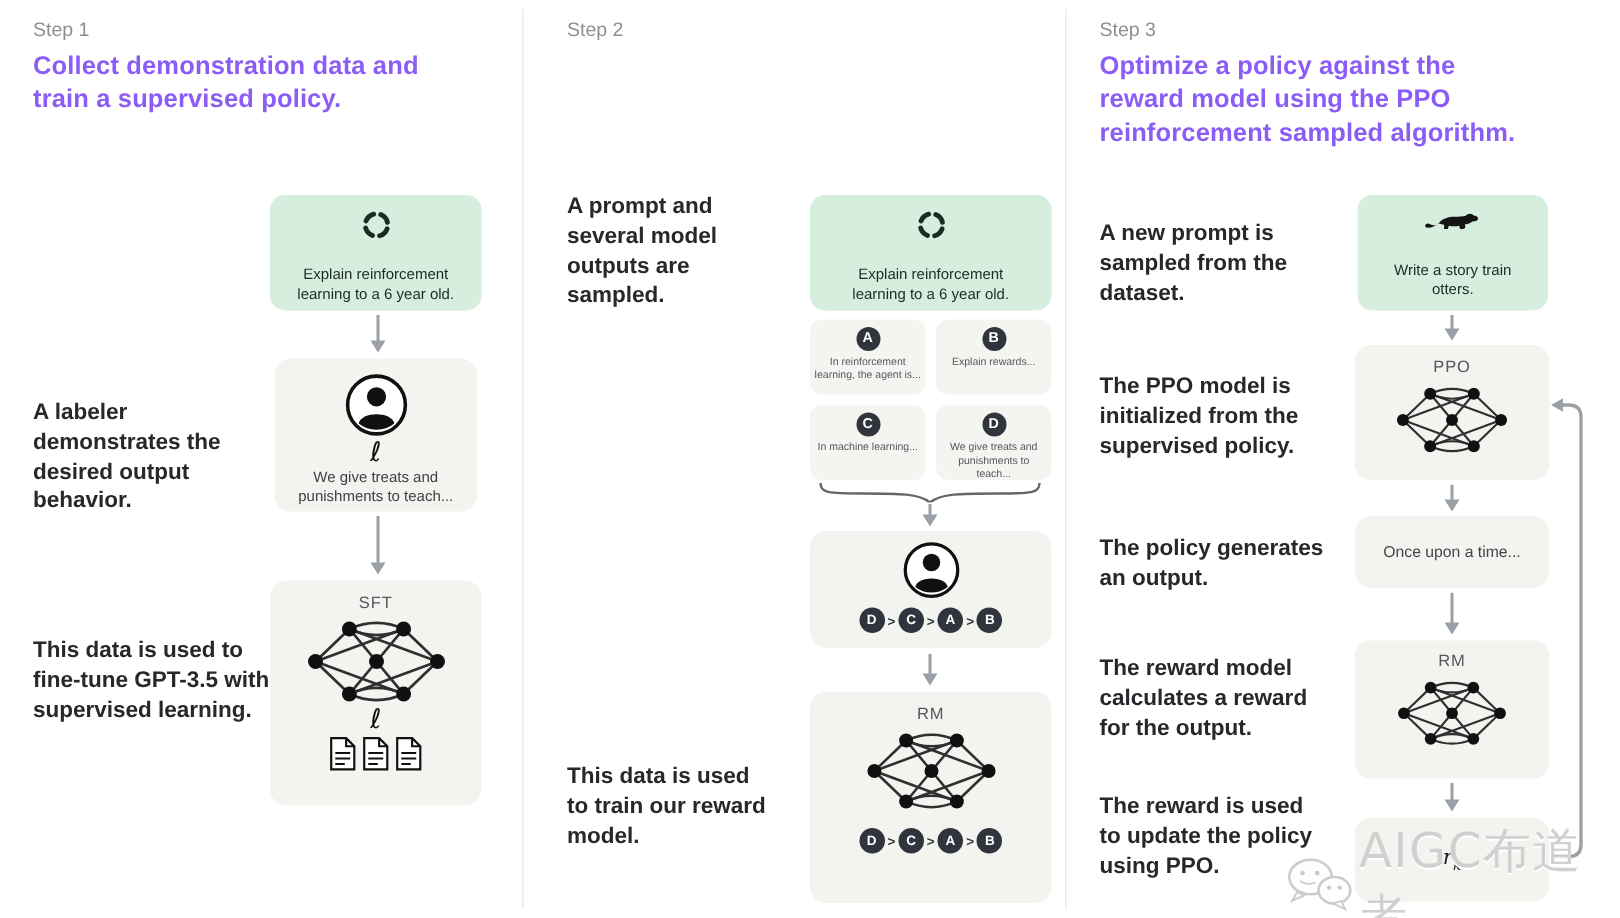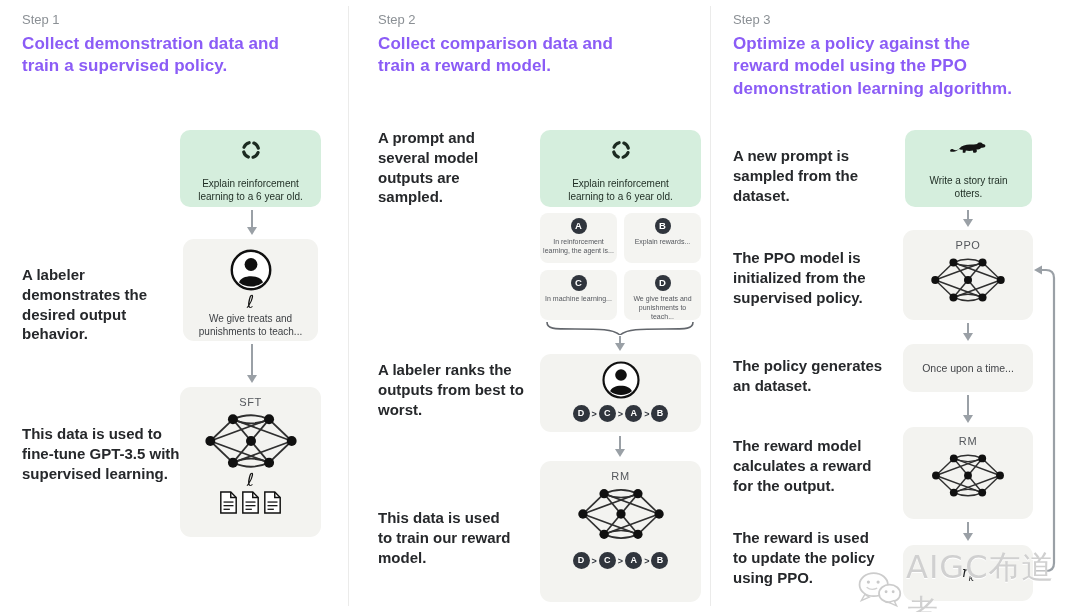--- a/index.html
+++ b/index.html
@@ -126,21 +126,20 @@
         <path d="M2,1 h11 l6,6 v17 h-17 z" fill="#fff" stroke="#101010" stroke-width="1.6"></path>
         <path d="M13,1 l0,6 6,0" fill="none" stroke="#101010" stroke-width="1.6"></path>
         <line x1="5" y1="12" x2="16" y2="12" stroke="#101010" stroke-width="1.4"></line>
         <line x1="5" y1="16" x2="16" y2="16" stroke="#101010" stroke-width="1.4"></line>
         <line x1="5" y1="20" x2="12" y2="20" stroke="#101010" stroke-width="1.4"></line>
       </svg>
     </div>
   </div>
 
   <div class="step-label" style="left:378px;top:12px">Step 2</div>
-  <div class="heading" style="left:378px;top:33px;width:270px">Collect comparison data and train a reward model.</div>
 
   <div class="cap" style="left:378px;top:128px;width:115px">A prompt and several model outputs are sampled.</div>
 
   <div class="gbox" style="left:540px;top:130px;width:161px;height:77px">
     <svg width="22" height="22" viewBox="0 0 22 22" style="margin-top:9px">
       <circle cx="11" cy="11" r="7.5" fill="none" stroke="#1c2b21" stroke-width="3.2" stroke-dasharray="7 4.8" stroke-linecap="round" transform="rotate(20 11 11)"></circle>
     </svg>
     <div class="gtxt" style="width:132px">Explain reinforcement learning to a 6 year old.</div>
   </div>
 
@@ -165,21 +164,20 @@
 
   <svg class="arrow" style="left:544px;top:320px" width="152" height="15" viewBox="0 0 152 15">
     <path d="M3,2 C3,9 9,9 31,9 C56,9 69,9 76,15 C83,9 96,9 121,9 C143,9 149,9 149,2" stroke="#62666c" stroke-width="1.6" fill="none"></path>
   </svg>
 
   <svg class="arrow" style="left:614px;top:336px" width="12" height="16">
     <line x1="6" y1="0" x2="6" y2="8" stroke="#9aa0a6" stroke-width="2"></line>
       <polygon points="1,7 11,7 6,15" fill="#9aa0a6"></polygon>
   </svg>
 
-  <div class="cap" style="left:378px;top:360px;width:150px">A labeler ranks the outputs from best to worst.</div>
 
   <div class="box" style="left:540px;top:354px;width:161px;height:78px">
     <svg viewBox="0 0 48 48" width="40" height="40" style="margin-top:6px">
       <circle cx="24" cy="24" r="21" fill="#ffffff" stroke="#101010" stroke-width="2.6"></circle>
       <circle cx="24" cy="18" r="7" fill="#101010"></circle>
       <path d="M11,37.5 C13,28.5 35,28.5 37,37.5 A21,21 0 0 1 11,37.5 Z" fill="#101010"></path>
     </svg>
     <div class="rankrow" style="margin-top:5px">
       <span class="rankc">D</span>
       <span class="ranksep">&gt;</span>
@@ -234,21 +232,21 @@
       <span class="ranksep">&gt;</span>
       <span class="rankc">C</span>
       <span class="ranksep">&gt;</span>
       <span class="rankc">A</span>
       <span class="ranksep">&gt;</span>
       <span class="rankc">B</span>
     </div>
   </div>
 
   <div class="step-label" style="left:733px;top:12px">Step 3</div>
-  <div class="heading" style="left:733px;top:33px;width:290px">Optimize a policy against the reward model using the PPO demonstration learning algorithm.</div>
+  <div class="heading" style="left:733px;top:33px;width:290px">Optimize a policy against the reward model using the PPO reinforcement sampled algorithm.</div>
 
   <div class="cap" style="left:733px;top:146px;width:130px">A new prompt is sampled from the dataset.</div>
 
   <div class="gbox" style="left:905px;top:130px;width:127px;height:77px">
     <svg viewBox="0 0 64 26" width="40" height="17" style="margin-top:11px">
       <path d="M2,16 C1,13 4,11 7,13 C11,15 14,14 17,11 C20,7 27,5 33,5 C38,5 42,5 45,4 C47,1 52,1 54,4 C57,4 59,6 58,8 C57,10 54,10 52,10 C50,12 47,13 44,13 C45,15 45,18 42,18 L39,18 L38,14.5 C35,15.5 30,15.5 27,14.5 L26,18 L22,18 L22,13.5 C20,13.5 18,13 16,12 C12,16 5,18 2,16 Z" fill="#141414"></path>
     </svg>
     <div class="gtxt" style="width:80px">Write a story train otters.</div>
   </div>
 
@@ -290,21 +288,21 @@
           <circle cx="72" cy="57" r="5.5"></circle>
       </g>
     </svg>
   </div>
 
   <svg class="arrow" style="left:962px;top:323px" width="12" height="19">
     <line x1="6" y1="0" x2="6" y2="11" stroke="#9aa0a6" stroke-width="2"></line>
       <polygon points="1,10 11,10 6,18" fill="#9aa0a6"></polygon>
   </svg>
 
-  <div class="cap" style="left:733px;top:356px;width:160px">The policy generates an dataset.</div>
+  <div class="cap" style="left:733px;top:356px;width:160px">The policy generates an output.</div>
 
   <div class="box" style="left:903px;top:344px;width:130px;height:48px;justify-content:center">
     <div class="oncetxt">Once upon a time...</div>
   </div>
 
   <svg class="arrow" style="left:962px;top:395px" width="12" height="29">
     <line x1="6" y1="0" x2="6" y2="21" stroke="#9aa0a6" stroke-width="2"></line>
       <polygon points="1,20 11,20 6,28" fill="#9aa0a6"></polygon>
   </svg>
 

